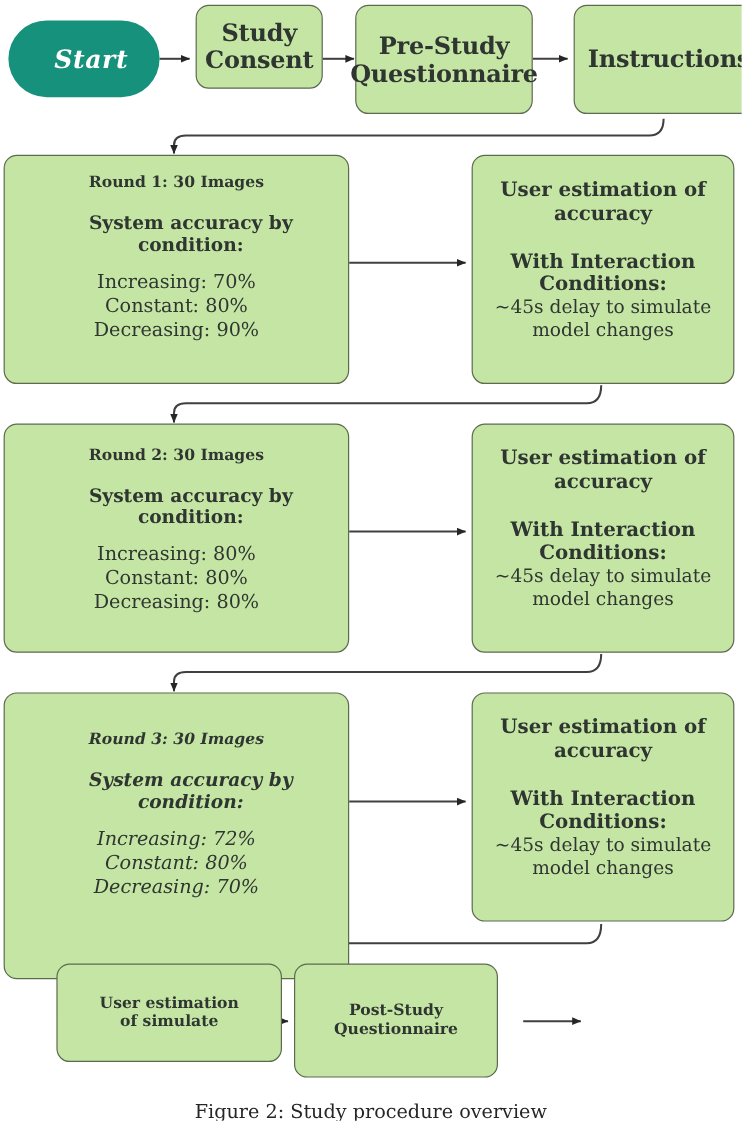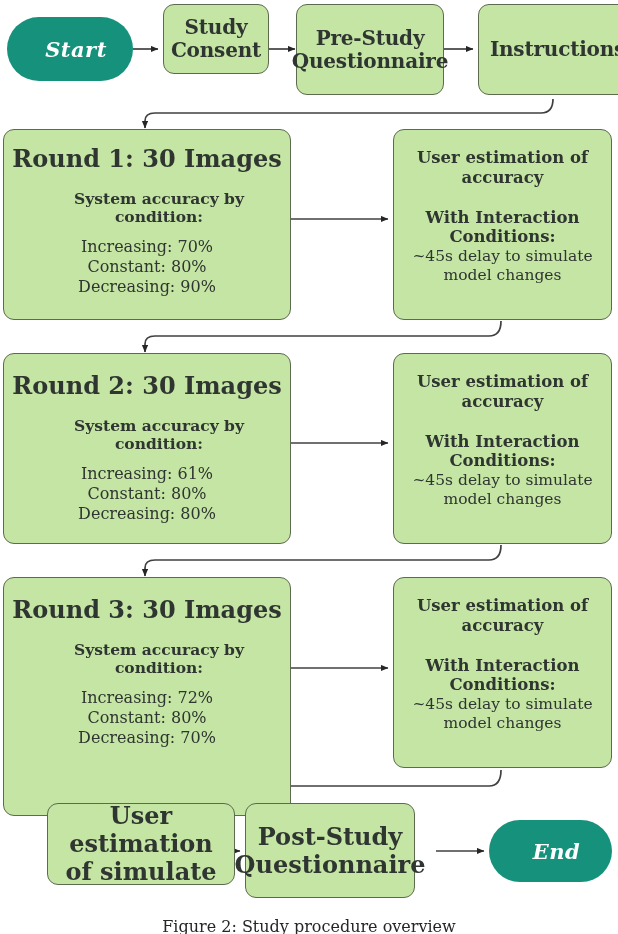--- a/index.html
+++ b/index.html
@@ -56,21 +56,21 @@
     margin-left: 12px;
   }
   .title-line {
     font-weight: bold;
     font-size: 20px;
     line-height: 1.14;
     letter-spacing: -0.2px;
   }
   .box-title {
     font-weight: bold;
-    font-size: 24px;
+    font-size: 13px;
     line-height: 1.16;
   }
   .sub-head {
     font-weight: bold;
     font-size: 15.5px;
     line-height: 1.18;
     margin-top: 17px;
     margin-left: 24px;
   }
   .detail-list {
@@ -180,42 +180,42 @@
     </div>
   </div>
 
   <div class="node proc" style="left:3px; top:353px; width:288px; height:191px; justify-content:flex-start; padding-top:18px;">
     <div class="box-title">Round 2: 30 Images</div>
     <div class="sub-head">
       <div>System accuracy by</div>
       <div>condition:</div>
     </div>
     <div class="detail-list">
-      <div>Increasing: 61%</div>
+      <div>Increasing: 80%</div>
       <div>Constant: 80%</div>
       <div>Decreasing: 80%</div>
     </div>
   </div>
 
   <div class="node proc" style="left:393px; top:353px; width:219px; height:191px; justify-content:flex-start; padding-top:18px;">
     <div class="rx-head">
       <div>User estimation of</div>
       <div>accuracy</div>
     </div>
     <div class="rx-head2">
       <div>With Interaction</div>
       <div>Conditions:</div>
     </div>
     <div class="rx-note">
       <div>~45s delay to simulate</div>
       <div>model changes</div>
     </div>
   </div>
 
-  <div class="node proc" style="left:3px; top:577px; width:288px; height:239px; justify-content:flex-start; padding-top:18px;">
+  <div class="node proc" style="left:3px; top:577px; width:288px; height:239px; justify-content:flex-start; padding-top:31px;font-style:italic;">
     <div class="box-title">Round 3: 30 Images</div>
     <div class="sub-head">
       <div>System accuracy by</div>
       <div>condition:</div>
     </div>
     <div class="detail-list">
       <div>Increasing: 72%</div>
       <div>Constant: 80%</div>
       <div>Decreasing: 70%</div>
     </div>
@@ -239,19 +239,16 @@
   <div class="node proc" style="left:3px; top:803px; width:188px; height:82px;margin-left:44px;">
     <div class="box-title">User estimation</div>
     <div class="box-title">of simulate</div>
   </div>
 
   <div class="node proc" style="left:245px; top:803px; width:170px; height:95px;">
     <div class="box-title">Post-Study</div>
     <div class="box-title">Questionnaire</div>
   </div>
 
-  <div class="node terminal" style="left:489px; top:820px; width:123px; height:62px;">
-    <span class="term-label">End</span>
-  </div>
 
   <div class="caption" style="top:917px;">Figure 2: Study procedure overview</div>
 
 </div>
 
 </body></html>

